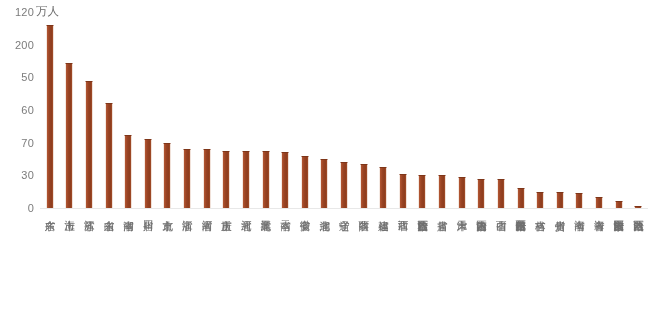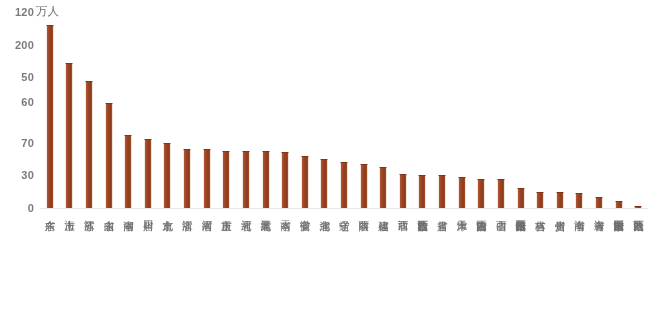--- a/index.html
+++ b/index.html
@@ -28,21 +28,20 @@
     height: 212px;
   }
   .y-tick {
     position: absolute;
     right: 6px;
     transform: translateY(-50%);
     font-size: 11px;
     color: #7b7b7b;
     letter-spacing: 0.2px;
     white-space: nowrap;
-    font-weight: bold;
   }
 
   
   #unit-label {
     position: absolute;
     left: 36px;
     top: 4px;
     font-size: 11.5px;
     color: #6a6a6a;
     white-space: nowrap;
@@ -121,21 +120,21 @@
 <body>
 
 <div id="chart-root">
 
   <div id="unit-label">万人</div>
 
   <div id="y-axis">
       <div class="y-tick" style="top: 208px;">0</div>
       <div class="y-tick" style="top: 175.333px;">30</div>
       <div class="y-tick" style="top: 142.667px;">70</div>
-      <div class="y-tick" style="top: 102px;">60</div>
+      <div class="y-tick" style="top: 110px;">60</div>
       <div class="y-tick" style="top: 77.3333px;">50</div>
       <div class="y-tick" style="top: 44.6667px;">200</div>
       <div class="y-tick" style="top: 12px;">120</div>
     </div>
 
   <div id="plot-area">
       <div class="bar-slot" style="left: 0px; width: 19.6129px;">
         <div class="bar" title="广东省: 112" style="height: 182.933px;"></div>
       </div>
       <div class="bar-slot" style="left: 19.6129px; width: 19.6129px;">

